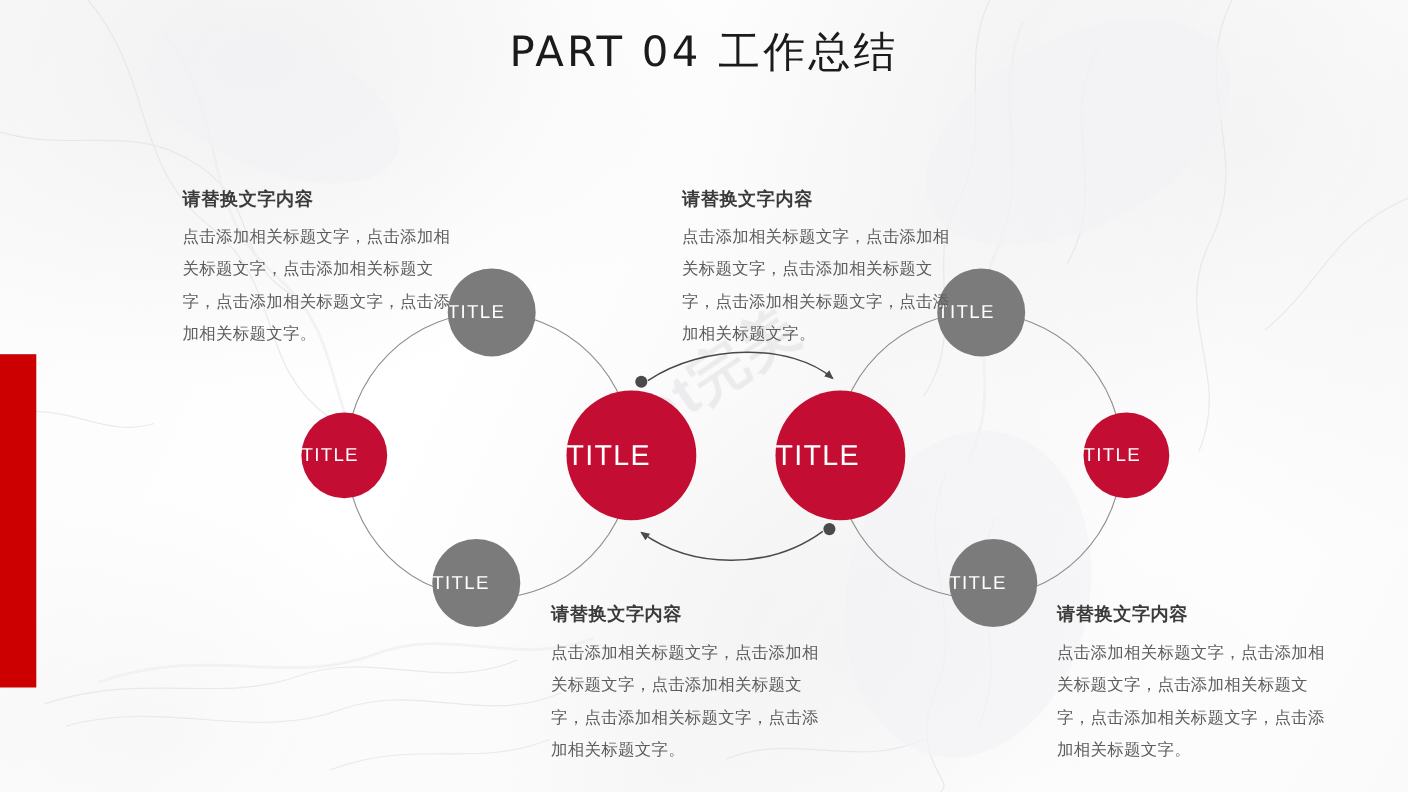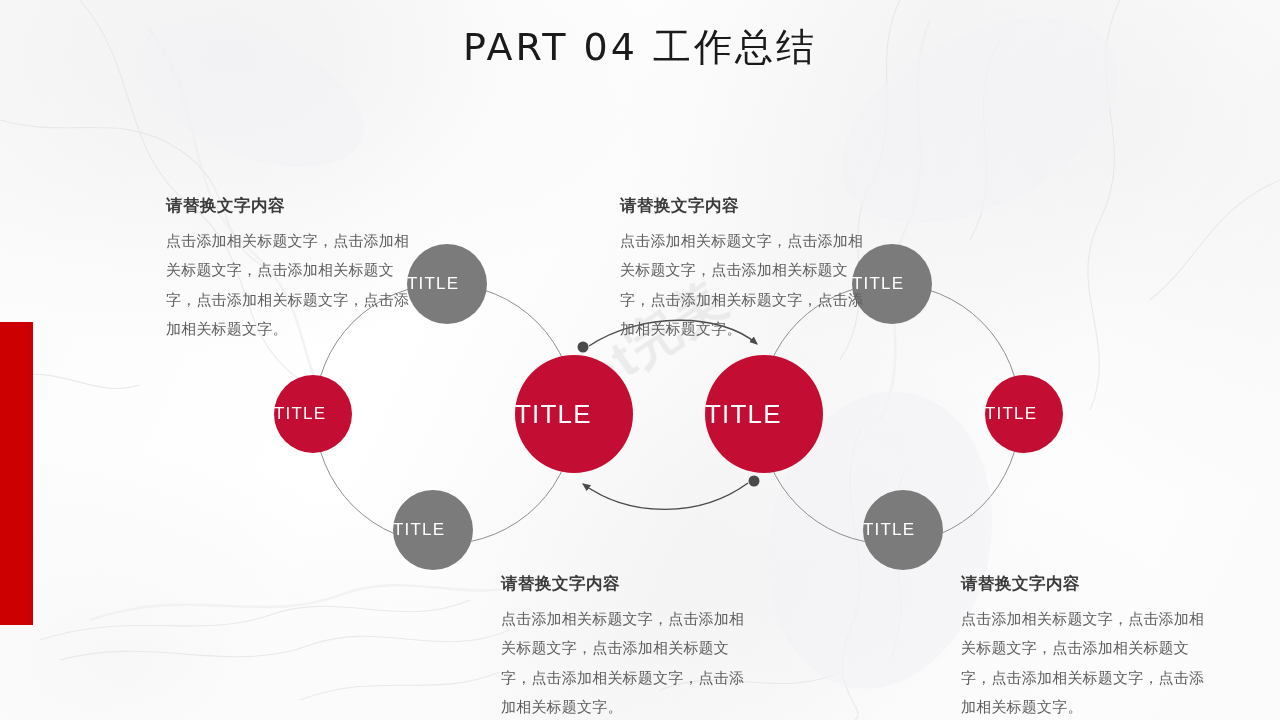--- a/index.html
+++ b/index.html
@@ -88,21 +88,21 @@
     font-family: "Liberation Sans", sans-serif;
     font-weight: 400;
   }
   .node.gray  { background: #7b7b7b; }
   .node.red   { background: #c40d32; }
   .node.big   { width: 118px; height: 118px; font-size: 26px; }
   .node.mid   { width: 80px;  height: 80px;  font-size: 17px; }
   .node.small { width: 78px;  height: 78px;  font-size: 17px; }
 
   
-  .textblock { position: absolute; width: 250px; margin-top: 25px; }
+  .textblock { position: absolute; width: 250px; }
   .tb-head {
     font-size: 16.5px;
     font-weight: bold;
     color: #3b3b3b;
     margin-bottom: 9px;
     letter-spacing: .5px;
   }
   .tb-body {
     font-size: 15px;
     color: #5d5d5d;

